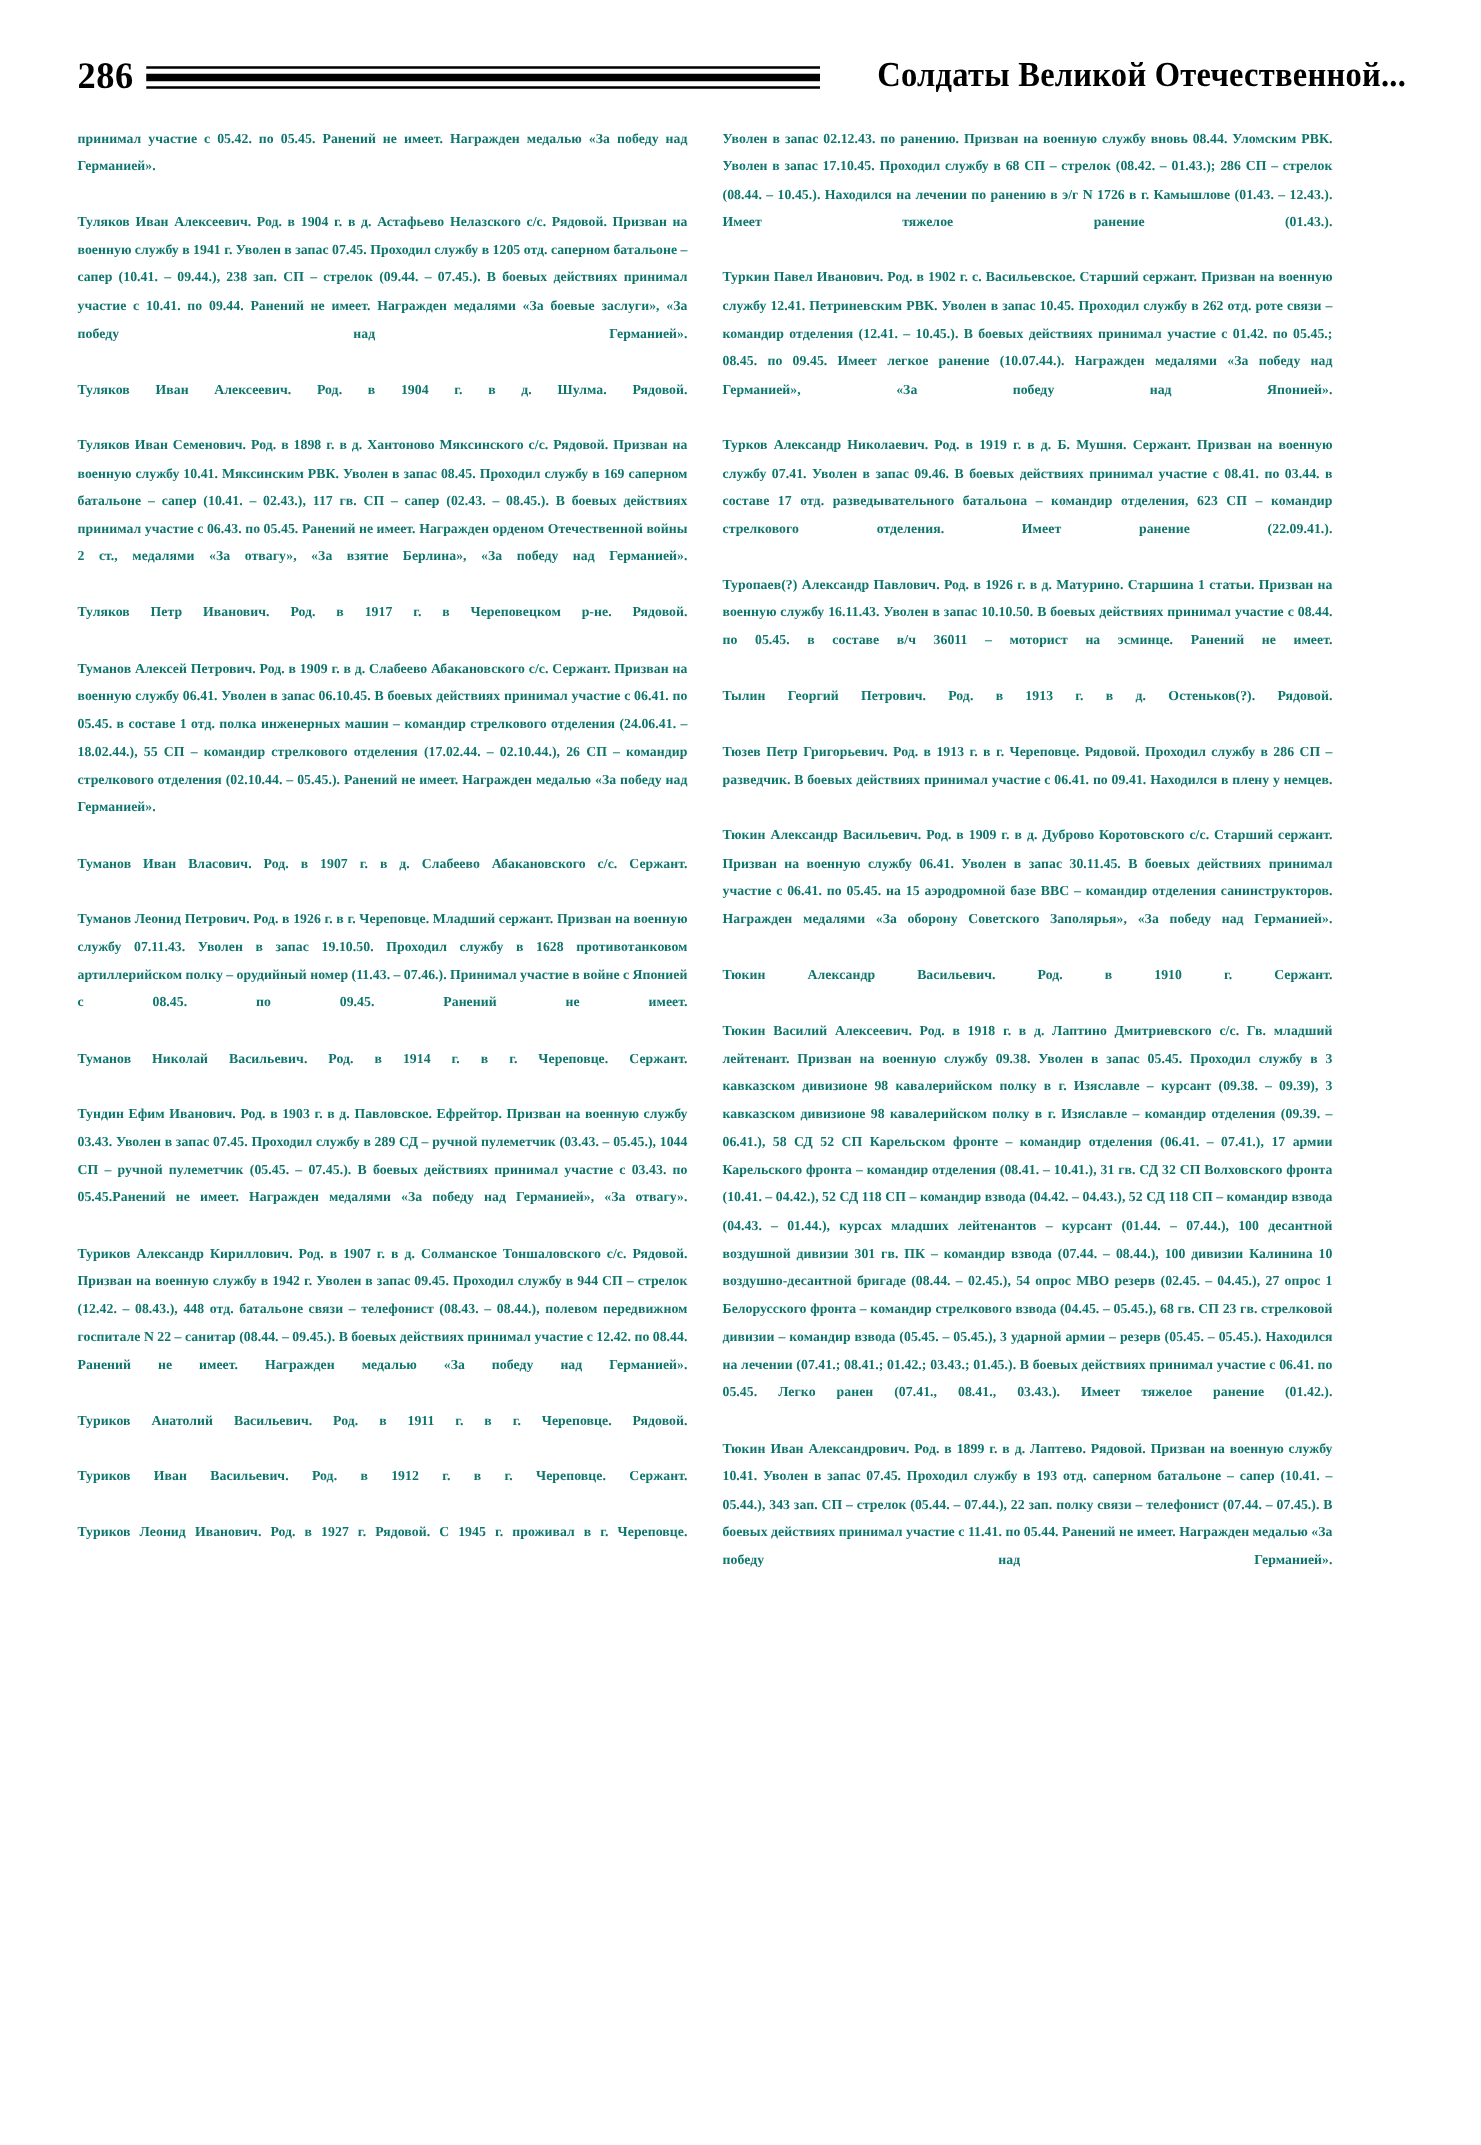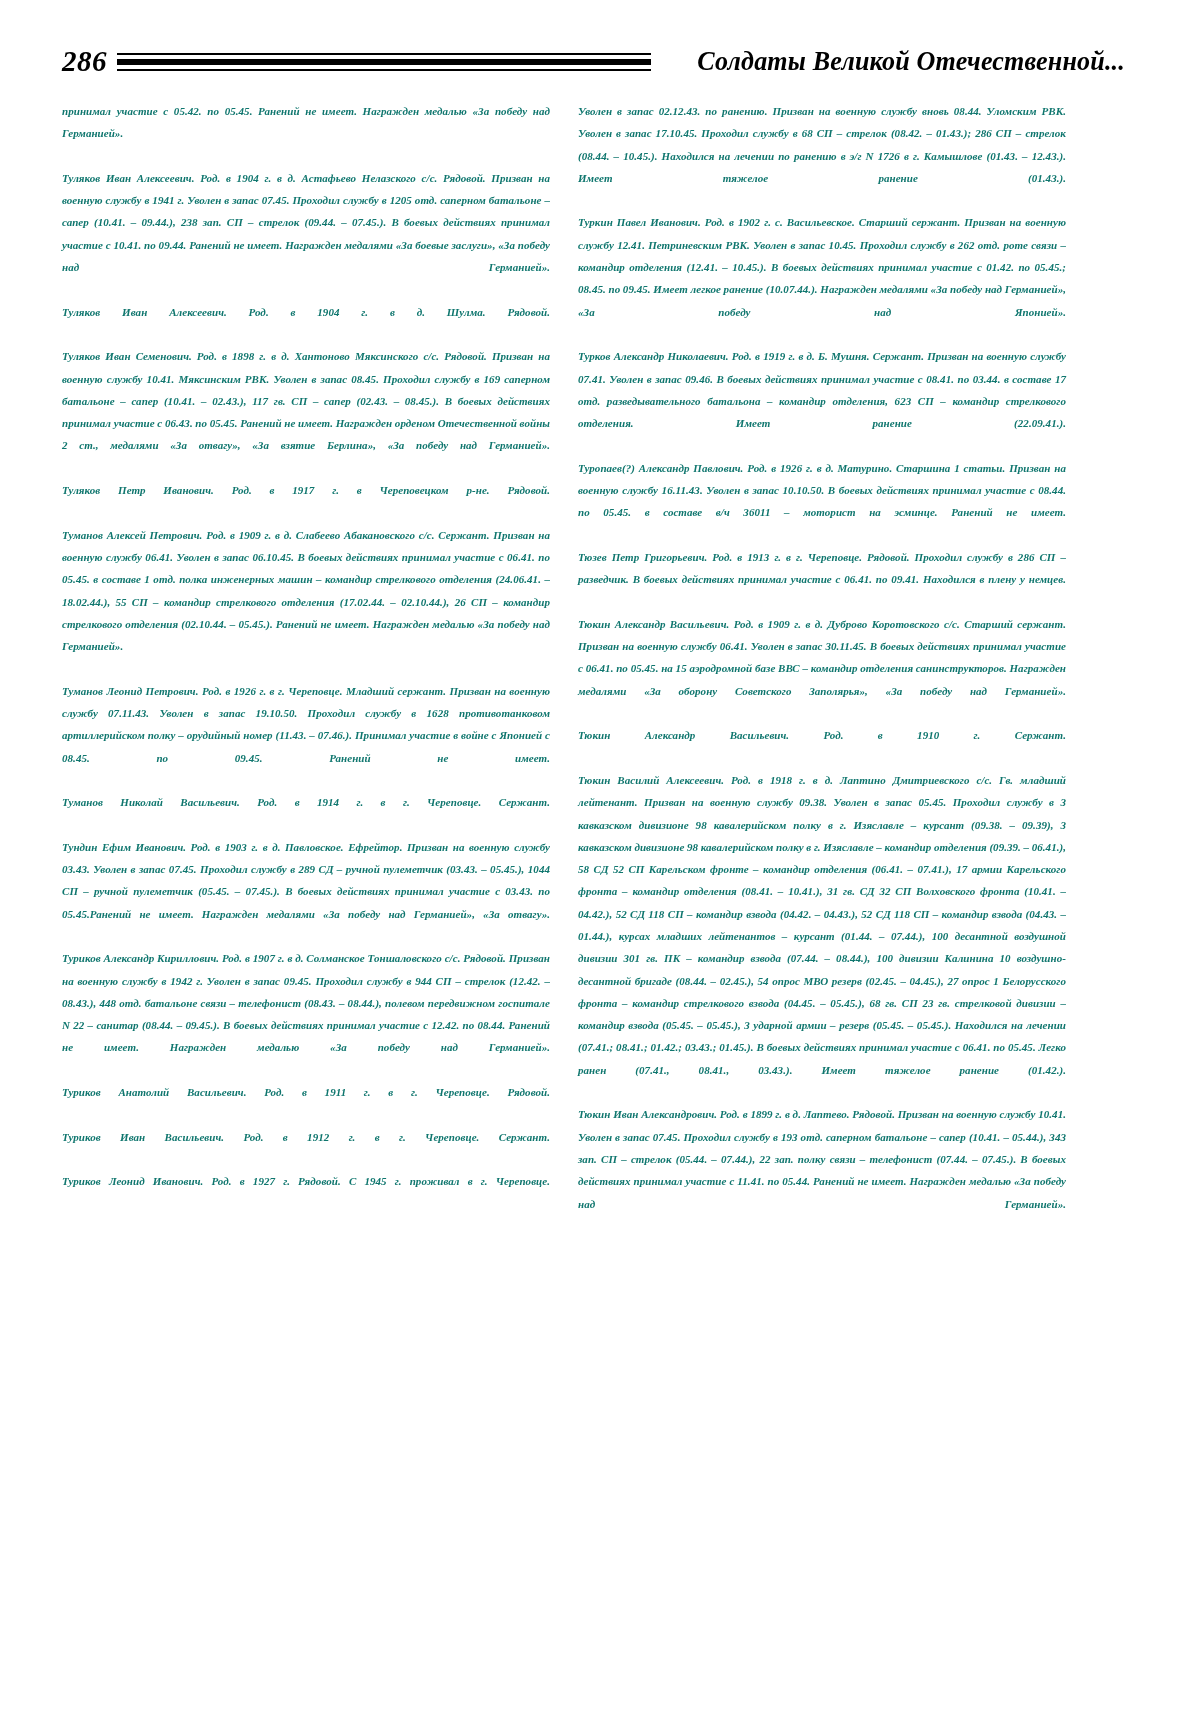--- a/index.html
+++ b/index.html
@@ -14,21 +14,20 @@
   }
 
   .page {
     position: relative;
     width: 1185px;
     height: 1716px;
     margin: 0 auto;
     background: #ffffff;
     overflow: hidden;
     box-sizing: border-box;
-    font-style: italic;
   }
 
   
   .running-head {
     position: absolute;
     left: 62px;
     right: 60px;
     top: 38px;
     height: 46px;
     display: flex;
@@ -134,35 +133,37 @@
 
   <div class="columns">
 
     <div class="column">
       <p class="entry">принимал участие с 05.42. по 05.45. Ранений не имеет. Награжден медалью «За победу над Германией».</p>
       <p class="entry">Туляков Иван Алексеевич. Род. в 1904 г. в д. Астафьево Нелазского с/с. Рядовой. Призван на военную службу в 1941 г. Уволен в запас 07.45. Проходил службу в 1205 отд. саперном батальоне – сапер (10.41. – 09.44.), 238 зап. СП – стрелок (09.44. – 07.45.). В боевых действиях принимал участие с 10.41. по 09.44. Ранений не имеет. Награжден медалями «За боевые заслуги», «За победу над Германией».</p>
       <p class="entry">Туляков Иван Алексеевич. Род. в 1904 г. в д. Шулма. Рядовой.</p>
       <p class="entry">Туляков Иван Семенович. Род. в 1898 г. в д. Хантоново Мяксинского с/с. Рядовой. Призван на военную службу 10.41. Мяксинским РВК. Уволен в запас 08.45. Проходил службу в 169 саперном батальоне – сапер (10.41. – 02.43.), 117 гв. СП – сапер (02.43. – 08.45.). В боевых действиях принимал участие с 06.43. по 05.45. Ранений не имеет. Награжден орденом Отечественной войны 2 ст., медалями «За отвагу», «За взятие Берлина», «За победу над Германией».</p>
       <p class="entry">Туляков Петр Иванович. Род. в 1917 г. в Череповецком р-не. Рядовой.</p>
       <p class="entry">Туманов Алексей Петрович. Род. в 1909 г. в д. Слабеево Абакановского с/с. Сержант. Призван на военную службу 06.41. Уволен в запас 06.10.45. В боевых действиях принимал участие с 06.41. по 05.45. в составе 1 отд. полка инженерных машин – командир стрелкового отделения (24.06.41. – 18.02.44.), 55 СП – командир стрелкового отделения (17.02.44. – 02.10.44.), 26 СП – командир стрелкового отделения (02.10.44. – 05.45.). Ранений не имеет. Награжден медалью «За победу над Германией».</p>
+      <p class="entry">Туманов Иван Власович. Род. в 1907 г. в д. Слабеево Абакановского с/с. Сержант.</p>
       <p class="entry">Туманов Леонид Петрович. Род. в 1926 г. в г. Череповце. Младший сержант. Призван на военную службу 07.11.43. Уволен в запас 19.10.50. Проходил службу в 1628 противотанковом артиллерийском полку – орудийный номер (11.43. – 07.46.). Принимал участие в войне с Японией с 08.45. по 09.45. Ранений не имеет.</p>
       <p class="entry">Туманов Николай Васильевич. Род. в 1914 г. в г. Череповце. Сержант.</p>
       <p class="entry">Тундин Ефим Иванович. Род. в 1903 г. в д. Павловское. Ефрейтор. Призван на военную службу 03.43. Уволен в запас 07.45. Проходил службу в 289 СД – ручной пулеметчик (03.43. – 05.45.), 1044 СП – ручной пулеметчик (05.45. – 07.45.). В боевых действиях принимал участие с 03.43. по 05.45.Ранений не имеет. Награжден медалями «За победу над Германией», «За отвагу».</p>
       <p class="entry">Туриков Александр Кириллович. Род. в 1907 г. в д. Солманское Тоншаловского с/с. Рядовой. Призван на военную службу в 1942 г. Уволен в запас 09.45. Проходил службу в 944 СП – стрелок (12.42. – 08.43.), 448 отд. батальоне связи – телефонист (08.43. – 08.44.), полевом передвижном госпитале N 22 – санитар (08.44. – 09.45.). В боевых действиях принимал участие с 12.42. по 08.44. Ранений не имеет. Награжден медалью «За победу над Германией».</p>
       <p class="entry">Туриков Анатолий Васильевич. Род. в 1911 г. в г. Череповце. Рядовой.</p>
       <p class="entry">Туриков Иван Васильевич. Род. в 1912 г. в г. Череповце. Сержант.</p>
       <p class="entry">Туриков Леонид Иванович. Род. в 1927 г. Рядовой. С 1945 г. проживал в г. Череповце.</p>
 
     </div>
 
     <div class="column">
       <p class="entry">Уволен в запас 02.12.43. по ранению. Призван на военную службу вновь 08.44. Уломским РВК. Уволен в запас 17.10.45. Проходил службу в 68 СП – стрелок (08.42. – 01.43.); 286 СП – стрелок (08.44. – 10.45.). Находился на лечении по ранению в э/г N 1726 в г. Камышлове (01.43. – 12.43.). Имеет тяжелое ранение (01.43.).</p>
       <p class="entry">Туркин Павел Иванович. Род. в 1902 г. с. Васильевское. Старший сержант. Призван на военную службу 12.41. Петриневским РВК. Уволен в запас 10.45. Проходил службу в 262 отд. роте связи – командир отделения (12.41. – 10.45.). В боевых действиях принимал участие с 01.42. по 05.45.; 08.45. по 09.45. Имеет легкое ранение (10.07.44.). Награжден медалями «За победу над Германией», «За победу над Японией».</p>
       <p class="entry">Турков Александр Николаевич. Род. в 1919 г. в д. Б. Мушня. Сержант. Призван на военную службу 07.41. Уволен в запас 09.46. В боевых действиях принимал участие с 08.41. по 03.44. в составе 17 отд. разведывательного батальона – командир отделения, 623 СП – командир стрелкового отделения. Имеет ранение (22.09.41.).</p>
       <p class="entry">Туропаев(?) Александр Павлович. Род. в 1926 г. в д. Матурино. Старшина 1 статьи. Призван на военную службу 16.11.43. Уволен в запас 10.10.50. В боевых действиях принимал участие с 08.44. по 05.45. в составе в/ч 36011 – моторист на эсминце. Ранений не имеет.</p>
+      <p class="entry">Тылин Георгий Петрович. Род. в 1913 г. в д. Остеньков(?). Рядовой.</p>
       <p class="entry">Тюзев Петр Григорьевич. Род. в 1913 г. в г. Череповце. Рядовой. Проходил службу в 286 СП – разведчик. В боевых действиях принимал участие с 06.41. по 09.41. Находился в плену у немцев.</p>
       <p class="entry">Тюкин Александр Васильевич. Род. в 1909 г. в д. Дуброво Коротовского с/с. Старший сержант. Призван на военную службу 06.41. Уволен в запас 30.11.45. В боевых действиях принимал участие с 06.41. по 05.45. на 15 аэродромной базе ВВС – командир отделения санинструкторов. Награжден медалями «За оборону Советского Заполярья», «За победу над Германией».</p>
       <p class="entry">Тюкин Александр Васильевич. Род. в 1910 г. Сержант.</p>
       <p class="entry">Тюкин Василий Алексеевич. Род. в 1918 г. в д. Лаптино Дмитриевского с/с. Гв. младший лейтенант. Призван на военную службу 09.38. Уволен в запас 05.45. Проходил службу в 3 кавказском дивизионе 98 кавалерийском полку в г. Изяславле – курсант (09.38. – 09.39), 3 кавказском дивизионе 98 кавалерийском полку в г. Изяславле – командир отделения (09.39. – 06.41.), 58 СД 52 СП Карельском фронте – командир отделения (06.41. – 07.41.), 17 армии Карельского фронта – командир отделения (08.41. – 10.41.), 31 гв. СД 32 СП Волховского фронта (10.41. – 04.42.), 52 СД 118 СП – командир взвода (04.42. – 04.43.), 52 СД 118 СП – командир взвода (04.43. – 01.44.), курсах младших лейтенантов – курсант (01.44. – 07.44.), 100 десантной воздушной дивизии 301 гв. ПК – командир взвода (07.44. – 08.44.), 100 дивизии Калинина 10 воздушно-десантной бригаде (08.44. – 02.45.), 54 опрос МВО резерв (02.45. – 04.45.), 27 опрос 1 Белорусского фронта – командир стрелкового взвода (04.45. – 05.45.), 68 гв. СП 23 гв. стрелковой дивизии – командир взвода (05.45. – 05.45.), 3 ударной армии – резерв (05.45. – 05.45.). Находился на лечении (07.41.; 08.41.; 01.42.; 03.43.; 01.45.). В боевых действиях принимал участие с 06.41. по 05.45. Легко ранен (07.41., 08.41., 03.43.). Имеет тяжелое ранение (01.42.).</p>
       <p class="entry">Тюкин Иван Александрович. Род. в 1899 г. в д. Лаптево. Рядовой. Призван на военную службу 10.41. Уволен в запас 07.45. Проходил службу в 193 отд. саперном батальоне – сапер (10.41. – 05.44.), 343 зап. СП – стрелок (05.44. – 07.44.), 22 зап. полку связи – телефонист (07.44. – 07.45.). В боевых действиях принимал участие с 11.41. по 05.44. Ранений не имеет. Награжден медалью «За победу над Германией».</p>
 
     </div>
 
   </div>
 

